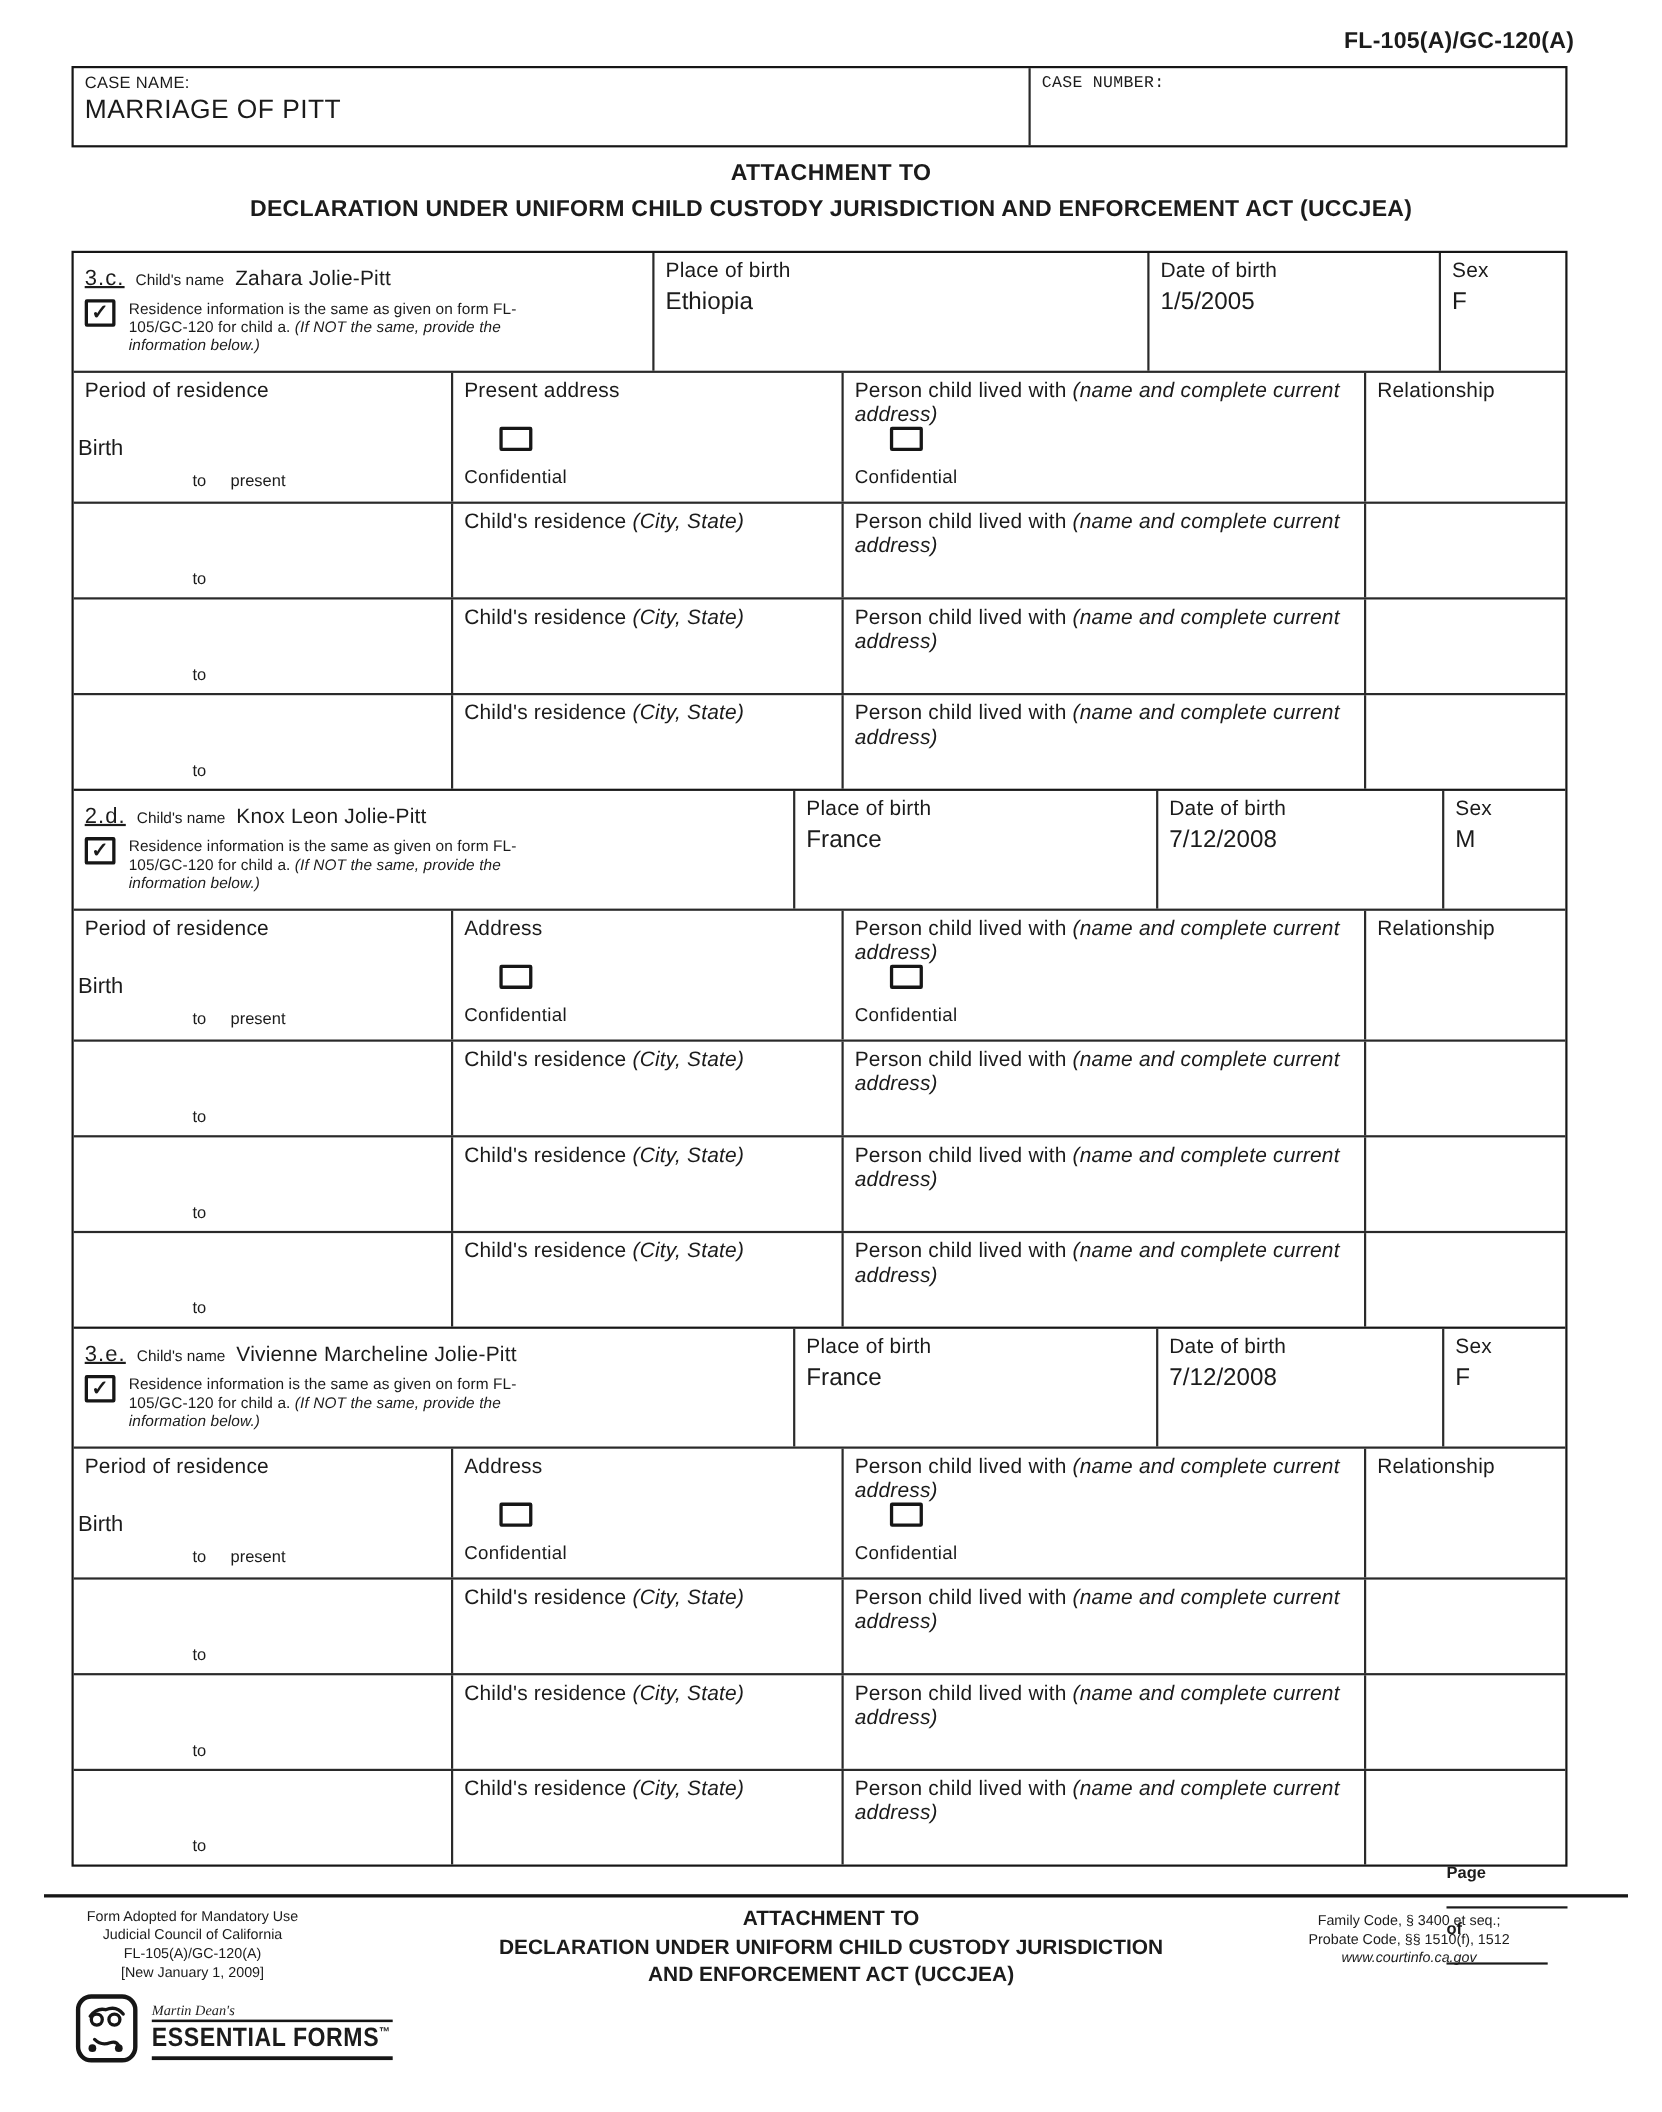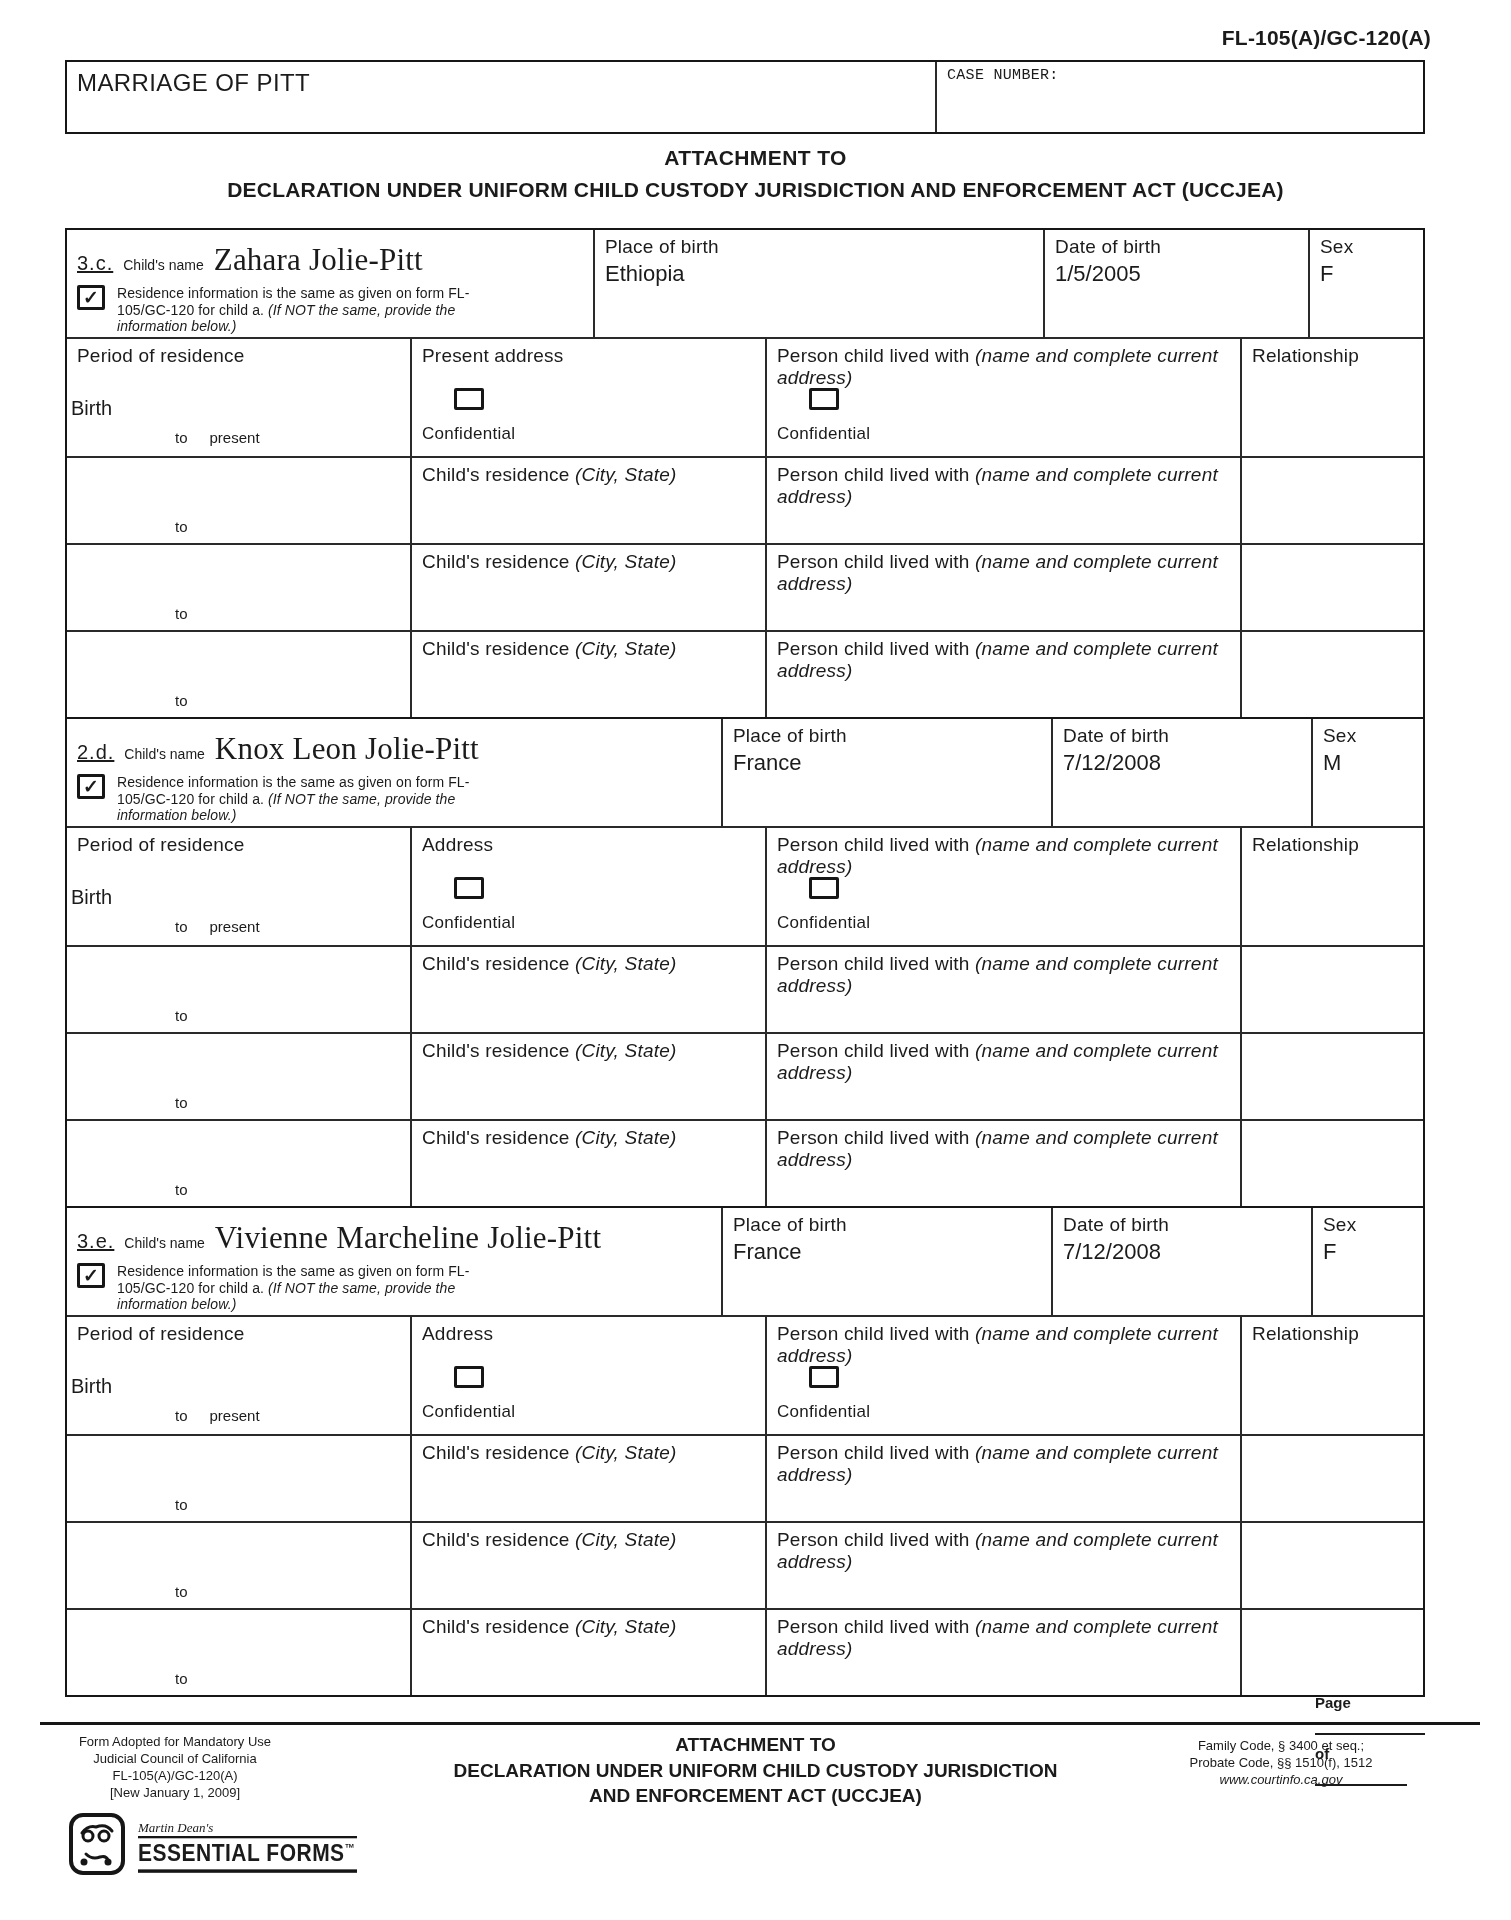--- a/index.html
+++ b/index.html
@@ -43,21 +43,21 @@
   .sec-c .sec-header { grid-template-columns:528px 450px 265px 1fr; }
   .sec-d .sec-header, .sec-e .sec-header { grid-template-columns:656px 330px 260px 1fr; }
   .hcell { border-right:2px solid #2a2a2a; padding:6px 10px 4px 10px; overflow:hidden; }
   .hcell:last-child { border-right:none; }
   .small-label { font-size:19px; letter-spacing:.2px; }
   .hvalue { font-size:22px; margin-top:3px; }
 
   .name-line { display:flex; align-items:baseline; gap:10px; margin-top:6px; }
   .item-no { font-size:20px; text-decoration:underline; letter-spacing:1px; }
   .childs-name-label { font-size:14px; }
-  .child-name { font-size:31px; letter-spacing:.2px;font-family:Liberation Serif, serif; }
+  .child-name { font-size:19px; letter-spacing:.2px; }
 
   .residence-note { display:flex; gap:12px; margin-top:7px; align-items:flex-start; }
   .checkbox {
     display:inline-flex; align-items:center; justify-content:center;
     width:28px; height:25px; border:3px solid #161616; border-radius:2px;
     font-size:19px; font-weight:bold; flex:0 0 auto; line-height:1;
   }
   .checkbox.small { width:30px; height:22px; }
   .note-text { font-size:14px; line-height:1.18; max-width:380px; letter-spacing:.1px; }
   .note-text em { font-style:italic; }
@@ -110,20 +110,21 @@
 </style>
 </head>
 <body>
 
 <div class="page">
 
   <div class="form-number">FL-105(A)/GC-120(A)</div>
 
   <div class="case-box">
     <div class="case-name-cell">
+      <div class="case-label">CASE NAME:</div>
       <div class="case-value">MARRIAGE OF PITT</div>
     </div>
     <div class="case-number-cell">
       <div class="case-label">CASE NUMBER:</div>
       <div class="case-value"></div>
     </div>
   </div>
 
   <div class="doc-title doc-title-1">ATTACHMENT TO</div>
   <div class="doc-title doc-title-2">DECLARATION UNDER UNIFORM CHILD CUSTODY JURISDICTION AND ENFORCEMENT ACT (UCCJEA)</div>

